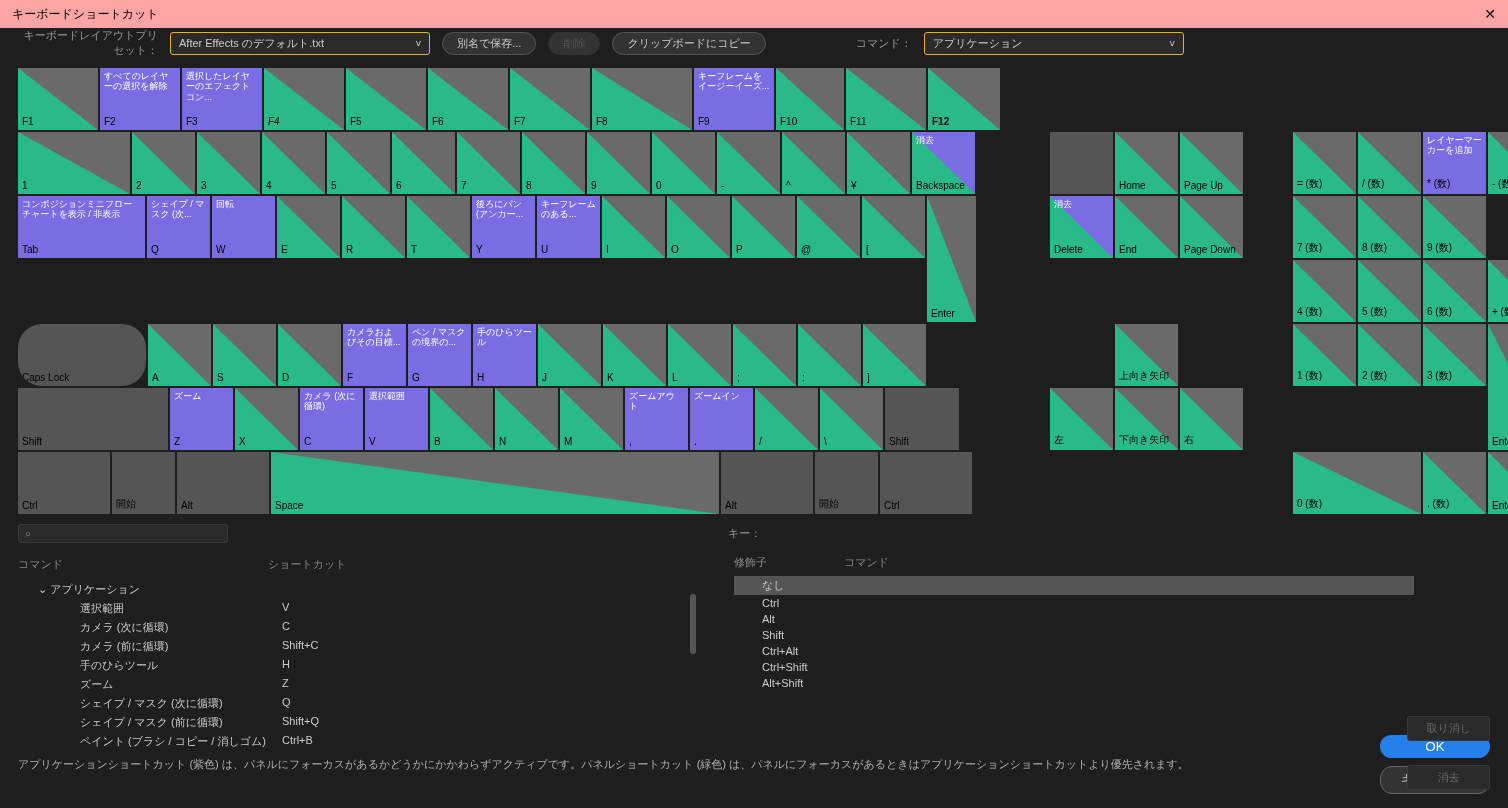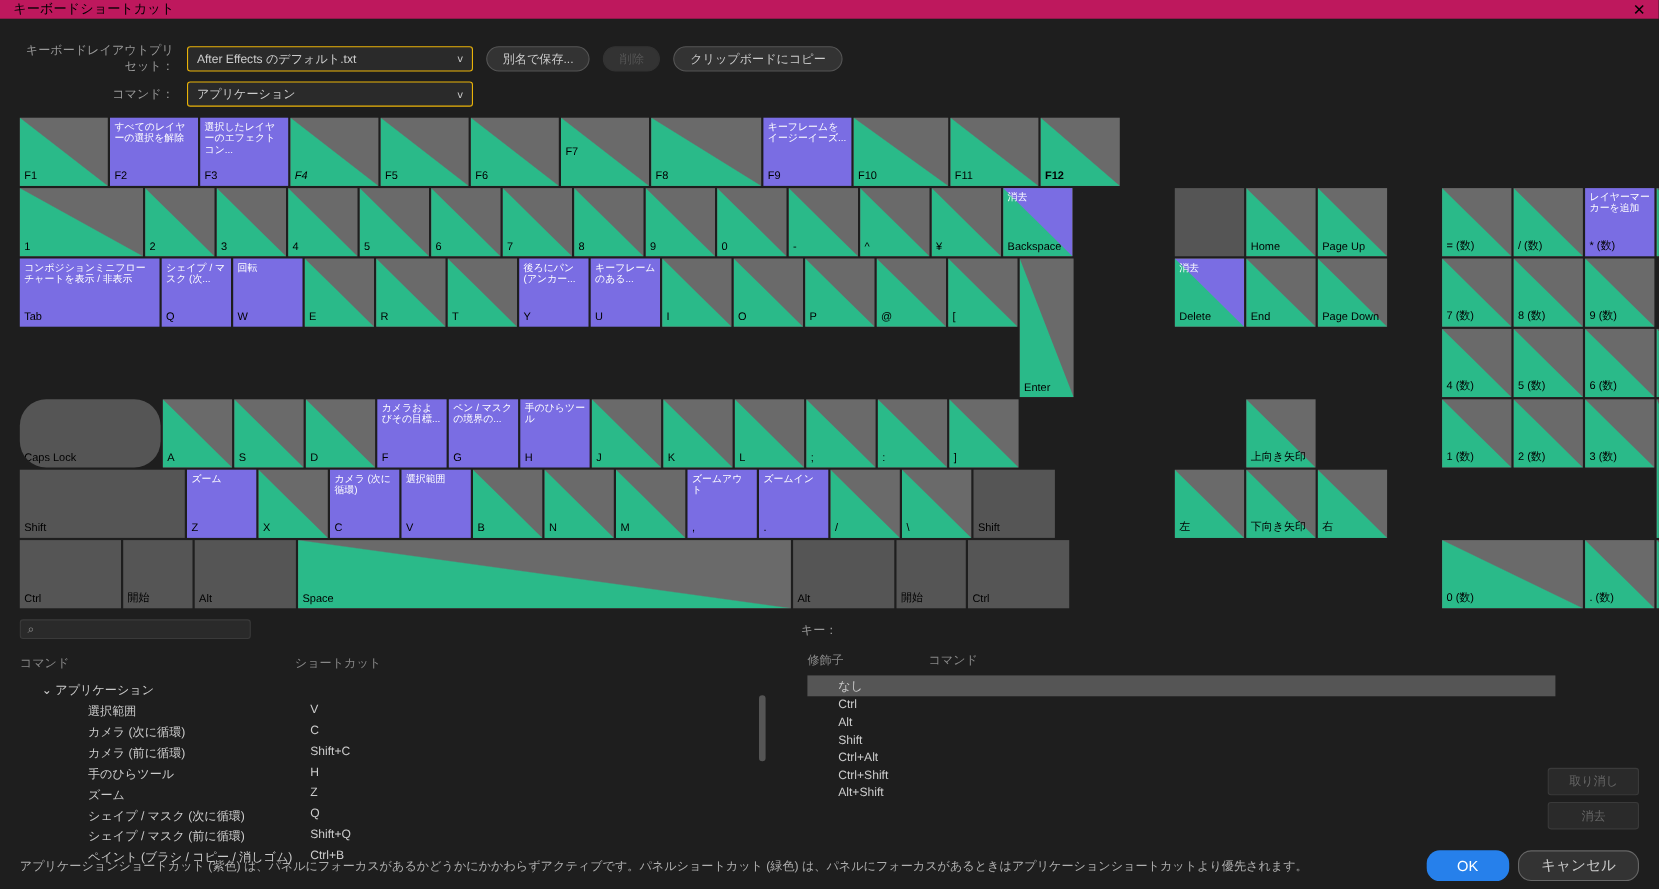--- a/index.html
+++ b/index.html
@@ -9,33 +9,33 @@
   font-family: "Meiryo", "Hiragino Sans", sans-serif;
   font-size: 11px;
   width: 1508px;
   height: 808px;
   overflow: hidden;
   display: flex;
   flex-direction: column;
 }
 .title-bar {
   height: 28px;
-  background: #be185d;
+  background: #fca5a5;
   color: #000;
   display: flex;
   align-items: center;
   justify-content: space-between;
   padding: 0 12px;
   font-size: 12px;
 }
 .title-bar .close { font-size: 14px; cursor: pointer; }
 .controls {
-  padding: 21px 18px 4px;
+  padding: 0 18px 4px;
   display: flex;
-  flex-direction: column;
+  flex-direction: row;
   gap: 6px;
 }
 .row { display: flex; align-items: center; gap: 12px; }
 .lbl { width: 140px; text-align: right; color: #999; }
 .select {
   background: #2a2a2a;
   border: 1px solid #eab308;
   color: #ccc;
   padding: 3px 8px;
   width: 260px;
@@ -103,30 +103,30 @@
 .tree-row { display: flex; padding: 2px 0 2px 20px; color: #ccc; }
 .tree-row.root { padding-left: 4px; }
 .tree-row .cmd { width: 244px; padding-left: 42px; }
 .tree-row.root .cmd { padding-left: 16px; }
 .tree-row .sc { color: #ccc; }
 .mod-row { padding: 2px 0 2px 28px; color: #ccc; }
 .mod-row.sel { background: #555; }
 .mod-hdr { display: flex; color: #888; margin-bottom: 6px; }
 .mod-hdr .m1 { width: 110px; }
 .action-btns { position: absolute; right: 18px; top: 698px; display: flex; flex-direction: column; gap: 6px; }
-.act-btn { background: #2a2a2a; color: #666; padding: 4px 18px; border-radius: 3px; font-size: 11px; border: 1px solid #3a3a3a; }
+.act-btn { background: #2a2a2a; color: #666; padding: 4px 18px; border-radius: 3px; font-size: 11px; border: 1px solid #3a3a3a; margin-top: 18px; }
 .footer {
   margin-top: auto;
   padding: 12px 18px 14px;
   display: flex;
   justify-content: space-between;
   align-items: center;
   font-size: 11px;
 }
-.footer-btns { display: flex; gap: 8px; }
+.footer-btns { display: flex; gap: 8px; flex-direction: column; }
 .btn-ok { background: #2680eb; color: #fff; padding: 4px 28px; border-radius: 12px; border: none; }
 .btn-cancel { background: #333; color: #ccc; border: 1px solid #666; padding: 4px 20px; border-radius: 12px; }
 .chev { font-size: 9px; }
 .tree-scroll { position: relative; }
 .scrollbar { position: absolute; right: -8px; top: 14px; width: 6px; height: 60px; background: #555; border-radius: 3px; }
 </style>
 </head>
 <body>
 
 <div class="title-bar">
@@ -182,36 +182,36 @@
           <div class="key" style="width: 80px;">
             <div class="diag"></div>
             <div class="desc"></div>
             <div class="kl">F5</div>
           </div>
           <div class="key" style="width: 80px;">
             <div class="diag"></div>
             <div class="desc"></div>
             <div class="kl">F6</div>
           </div>
-          <div class="key" style="width: 80px; justify-content: center;">
+          <div class="key" style="width: 80px;">
             <div class="diag"></div>
             <div class="desc"></div>
             <div class="kl">F7</div>
           </div>
           <div class="key" style="width: 100px;">
             <div class="diag"></div>
             <div class="desc"></div>
             <div class="kl">F8</div>
           </div>
           <div class="key purple" style="width: 80px;">
             <div class="diag"></div>
             <div class="desc">キーフレームをイージーイーズ...</div>
             <div class="kl">F9</div>
           </div>
-          <div class="key" style="width: 86px;">
+          <div class="key" style="width: 68px;">
             <div class="diag"></div>
             <div class="desc"></div>
             <div class="kl">F10</div>
           </div>
           <div class="key" style="width: 80px;">
             <div class="diag"></div>
             <div class="desc"></div>
             <div class="kl">F11</div>
           </div>
           <div class="key" style="width: 72px; font-weight: bold;">

